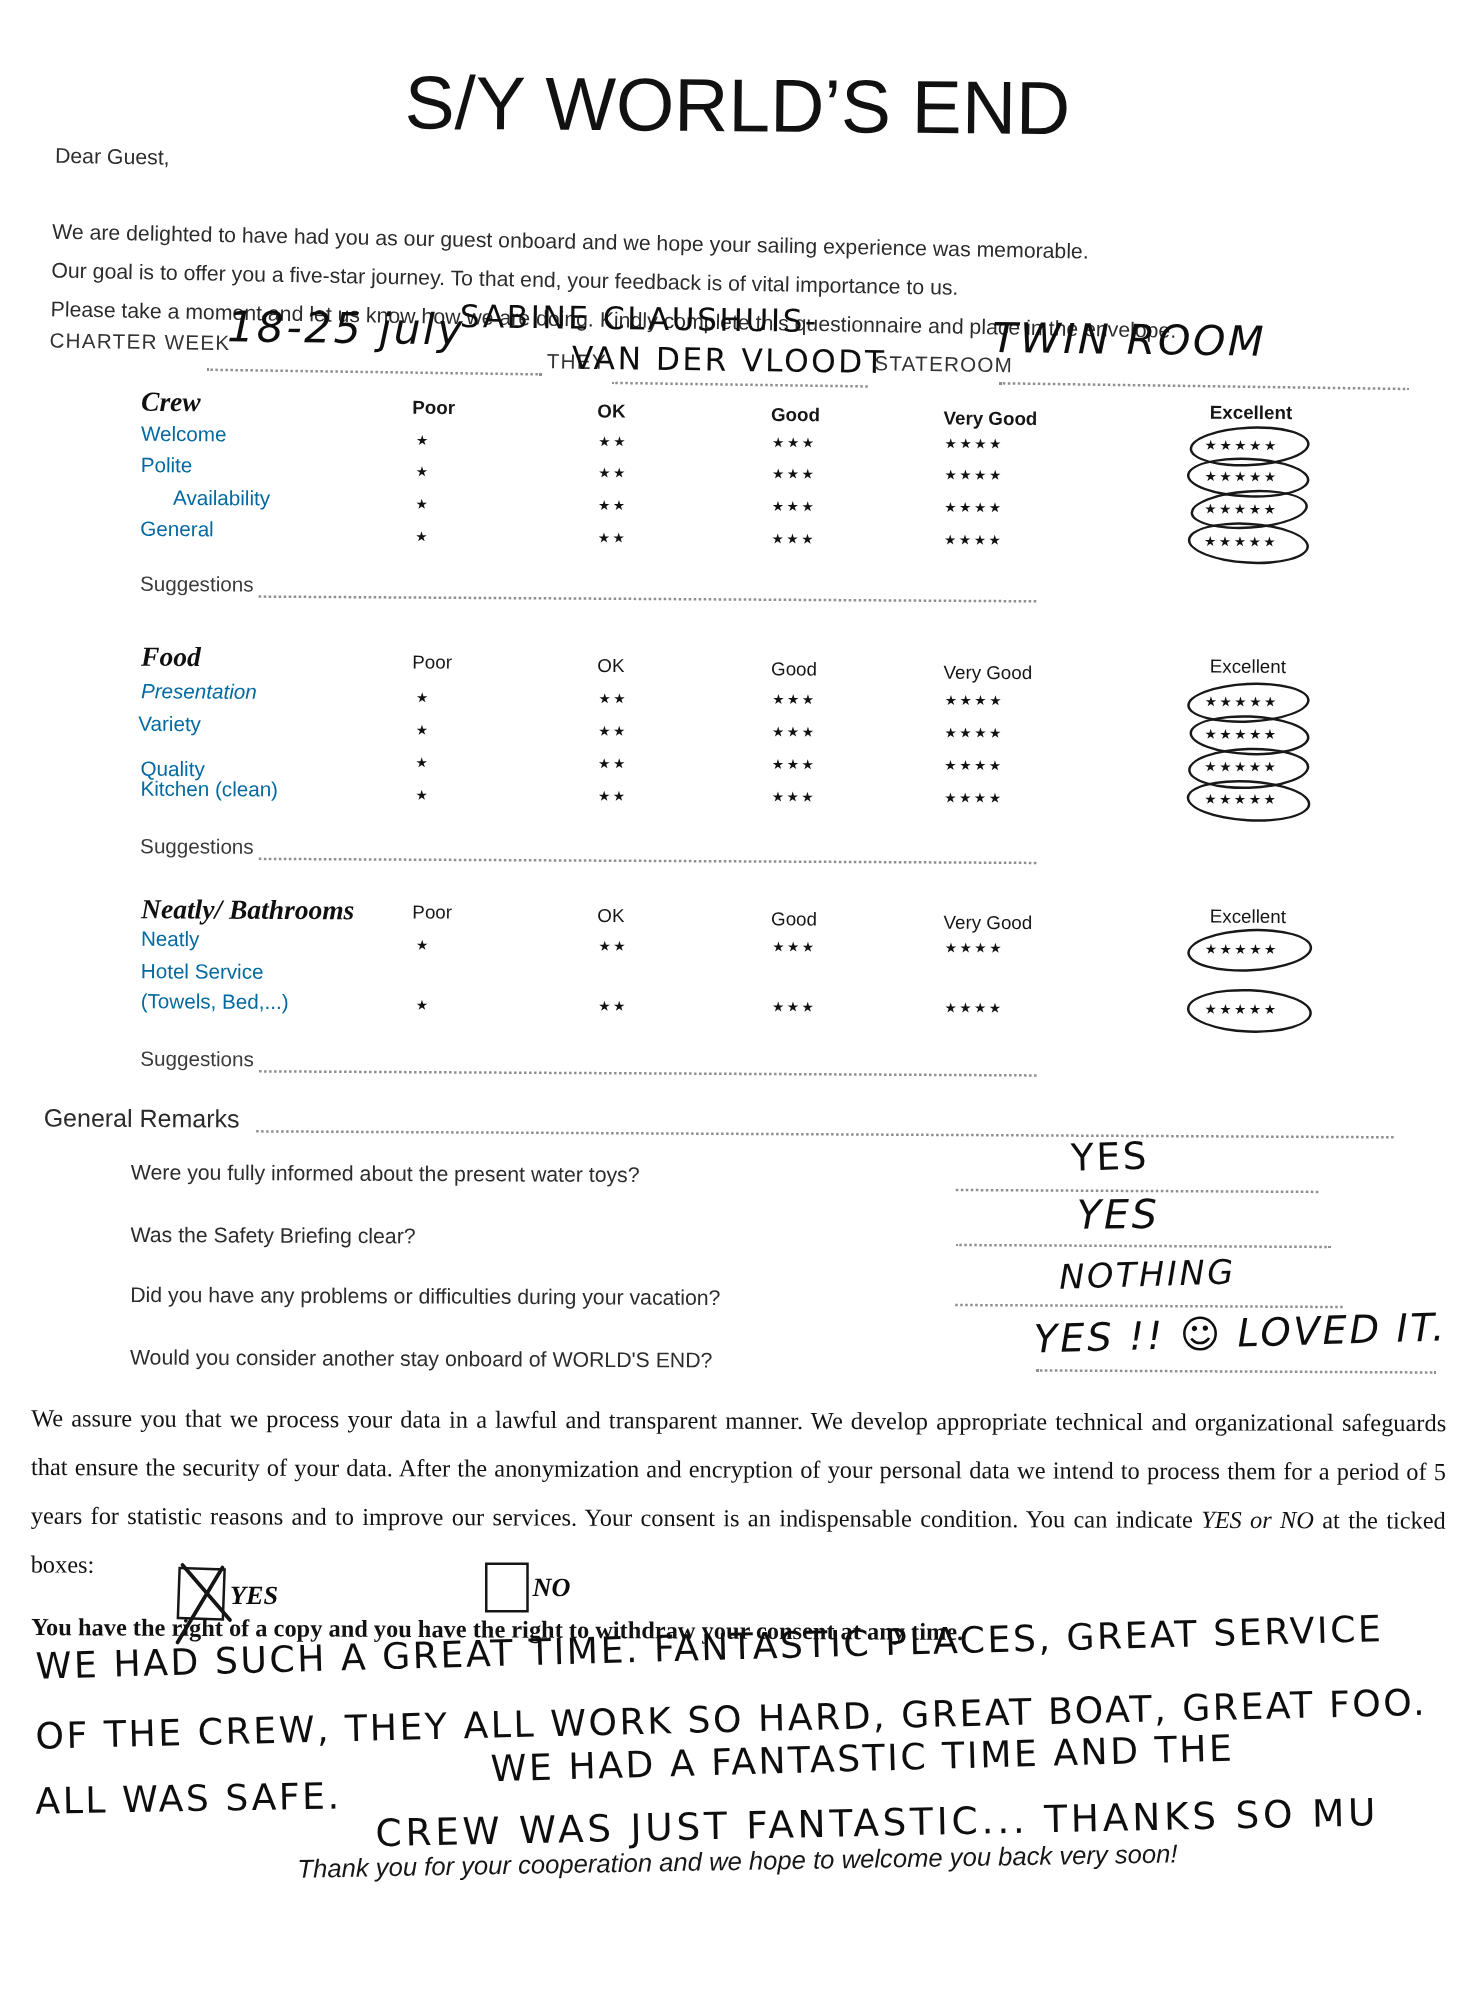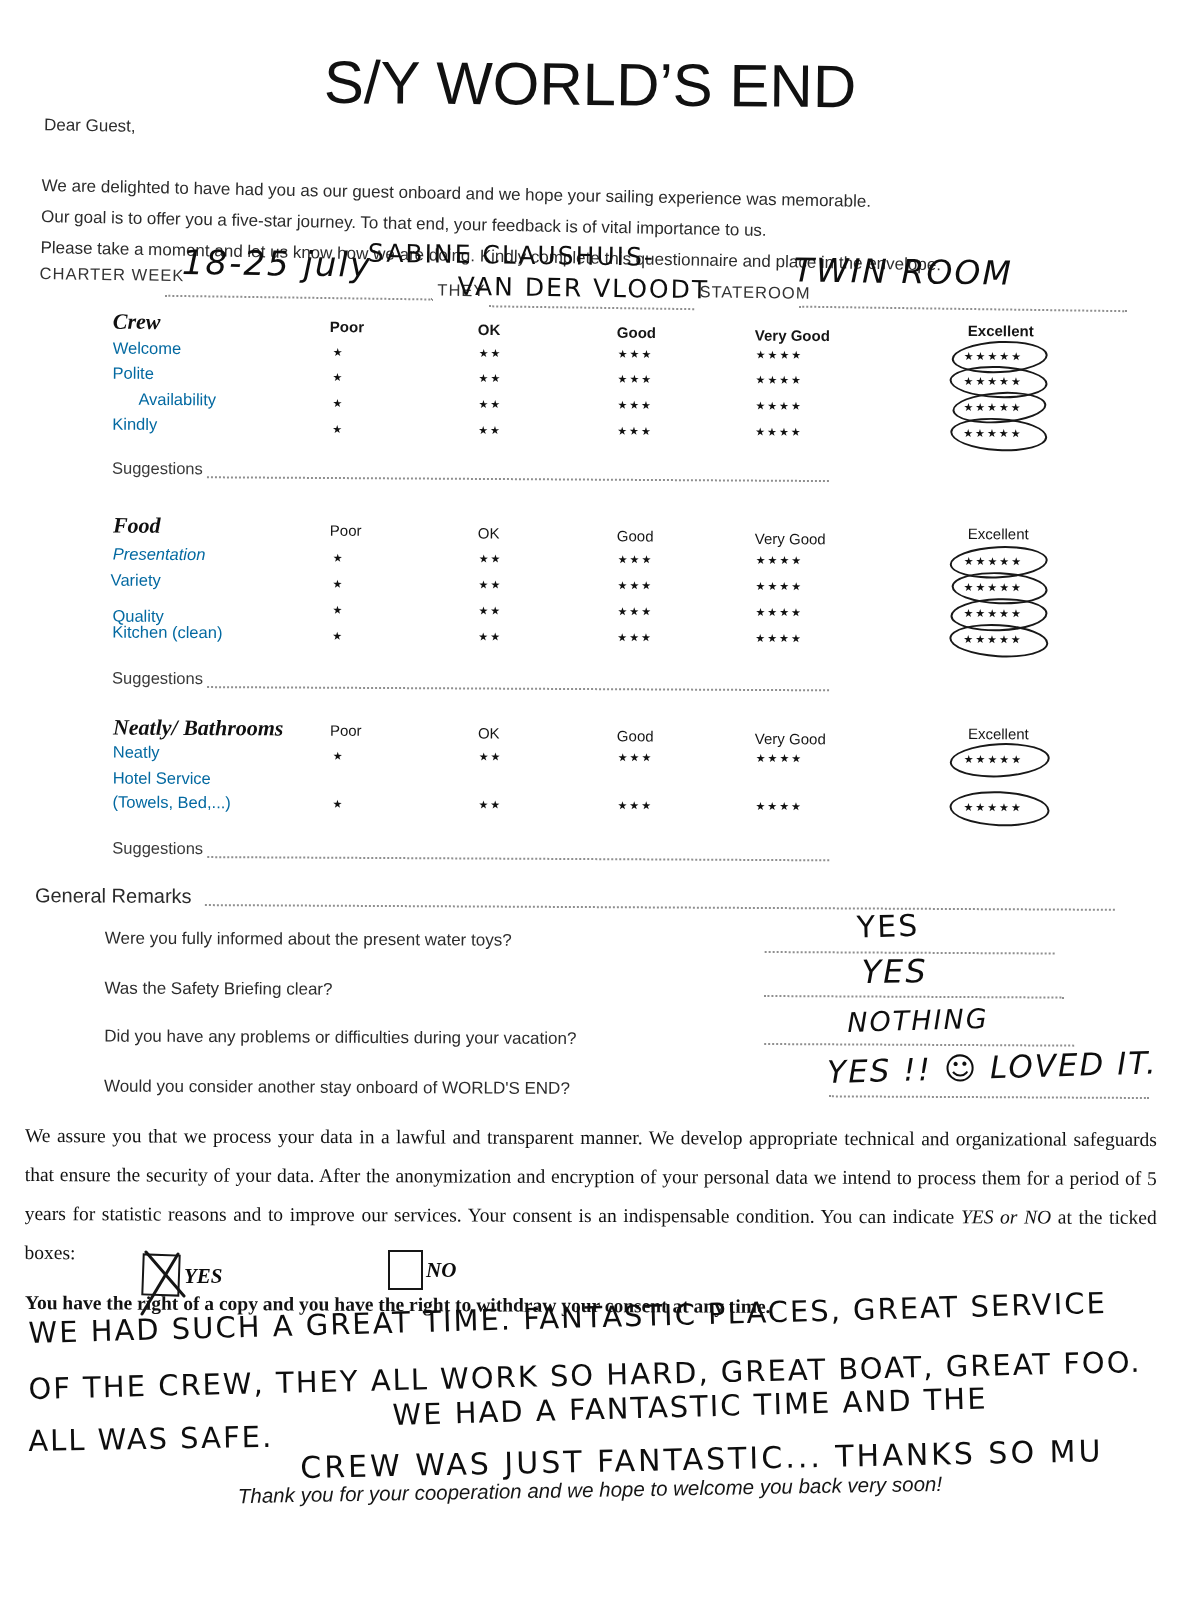--- a/index.html
+++ b/index.html
@@ -76,21 +76,21 @@
     <div class="abs circle" style="left:950px;top:54px;width:94px;height:28px;transform:rotate(2deg);"></div>
 
     <span class="abs rowlbl" style="left:96px;top:83px;margin-left:43px;">Availability</span>
     <span class="abs stars" style="left:333px;top:89px;">★</span>
     <span class="abs stars" style="left:479px;top:89px;">★★</span>
     <span class="abs stars" style="left:618px;top:89px;">★★★</span>
     <span class="abs stars" style="left:756px;top:89px;">★★★★</span>
     <span class="abs stars" style="left:964px;top:89px;">★★★★★</span>
     <div class="abs circle" style="left:953px;top:80px;width:90px;height:27px;transform:rotate(-4deg);"></div>
 
-    <span class="abs rowlbl" style="left:113px;top:108px;">Kindly</span>
+    <span class="abs rowlbl" style="left:113px;top:108px;">General</span>
     <span class="abs stars" style="left:333px;top:115px;">★</span>
     <span class="abs stars" style="left:479px;top:115px;">★★</span>
     <span class="abs stars" style="left:618px;top:115px;">★★★</span>
     <span class="abs stars" style="left:756px;top:115px;">★★★★</span>
     <span class="abs stars" style="left:964px;top:115px;">★★★★★</span>
     <div class="abs circle" style="left:951px;top:106px;width:93px;height:29px;transform:rotate(3deg);"></div>
 
     <span class="abs sugg" style="left:113px;top:152px;">Suggestions</span>
     <div class="abs dotted" style="left:208px;top:168px;width:622px;"></div>
   </div>

